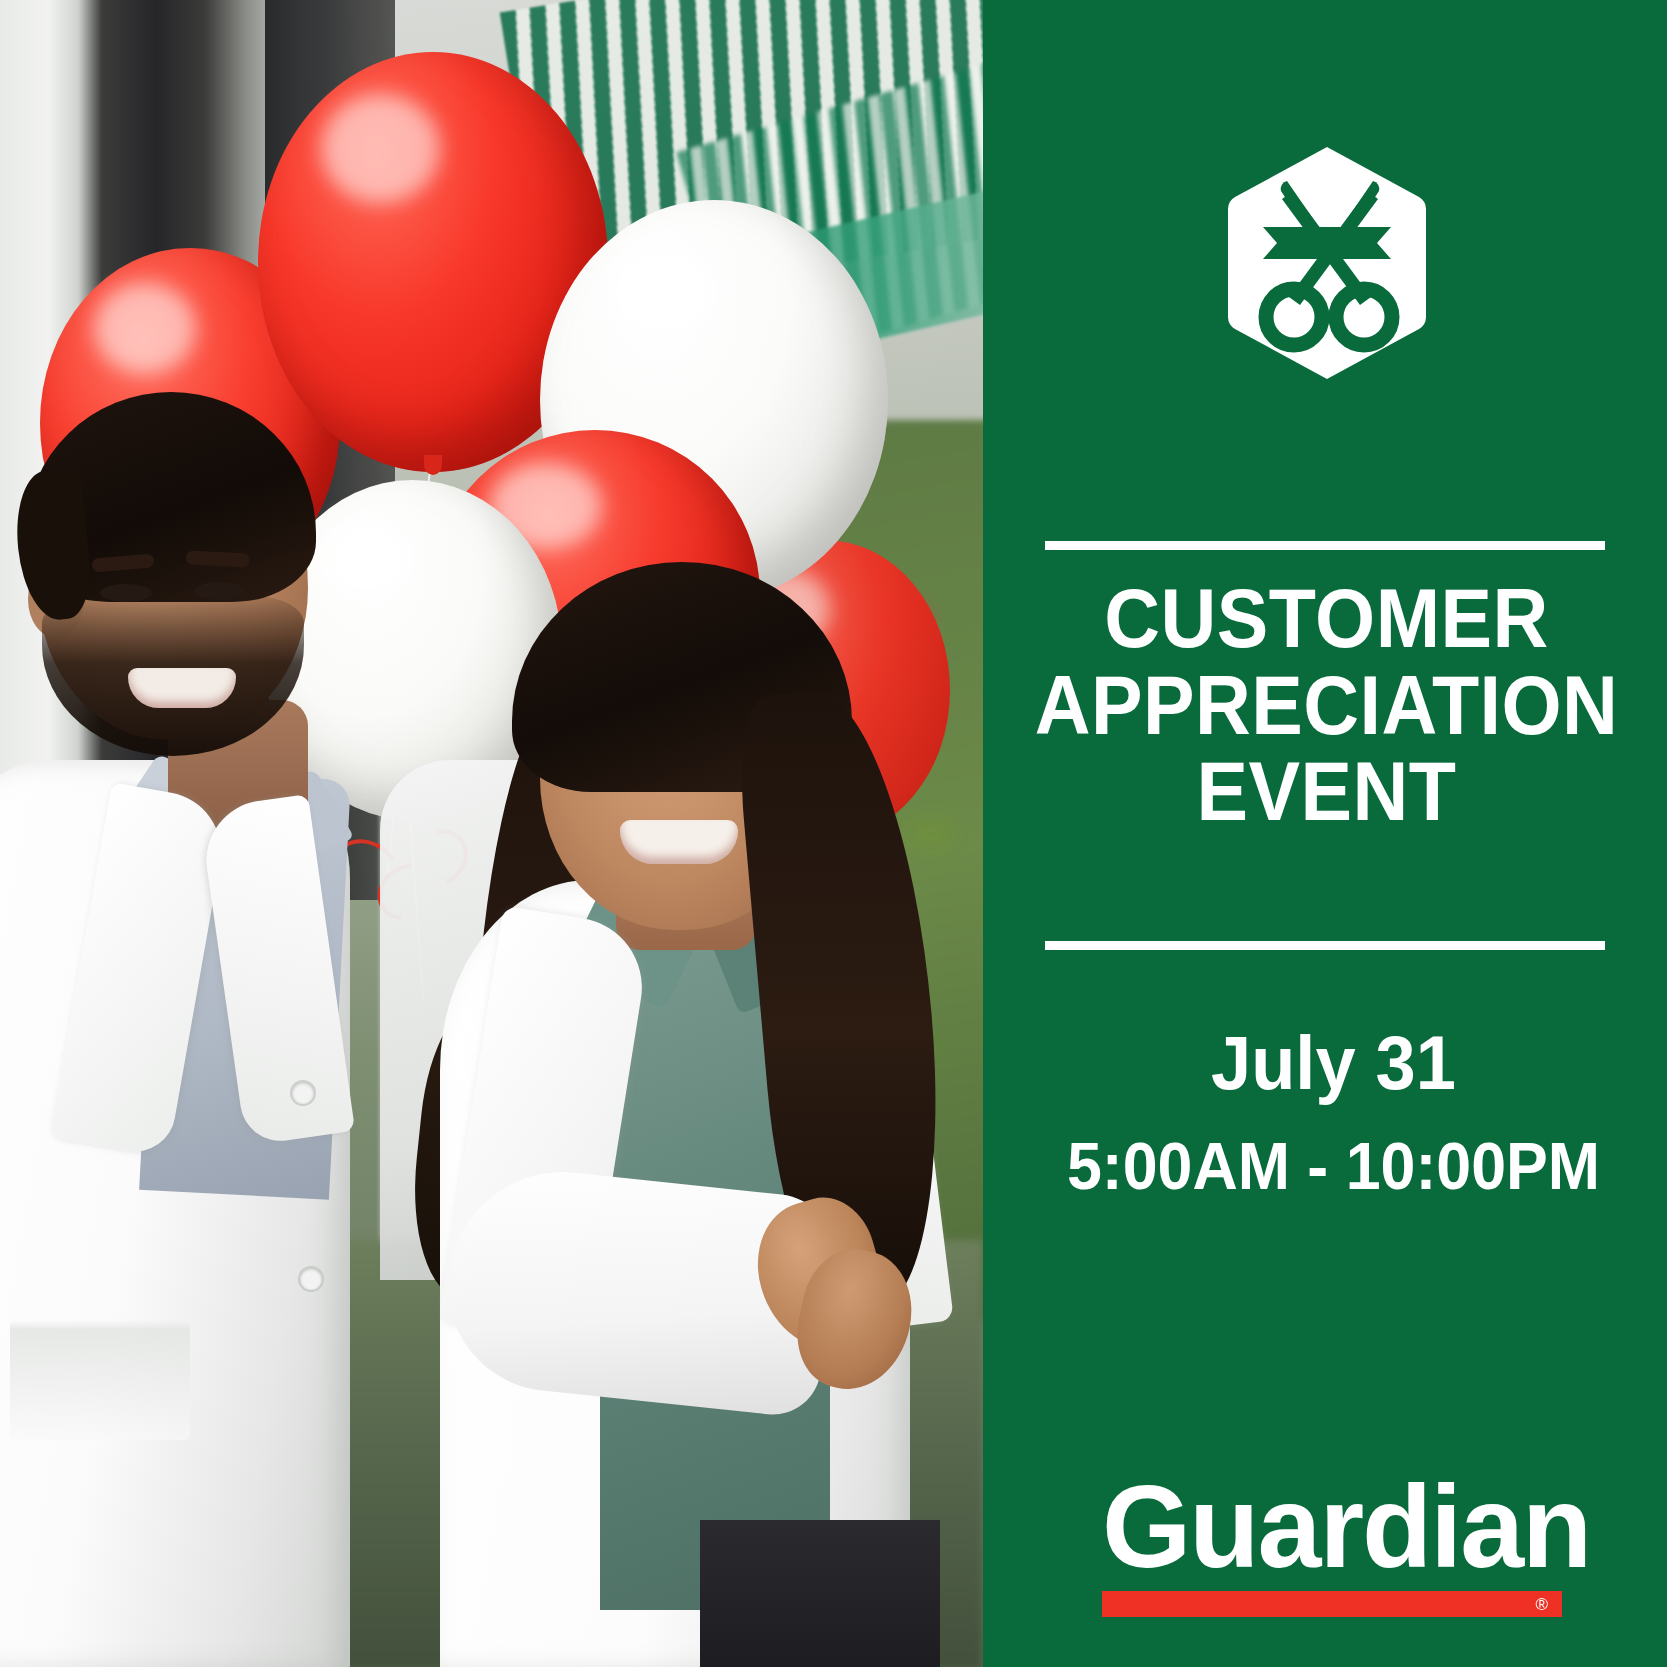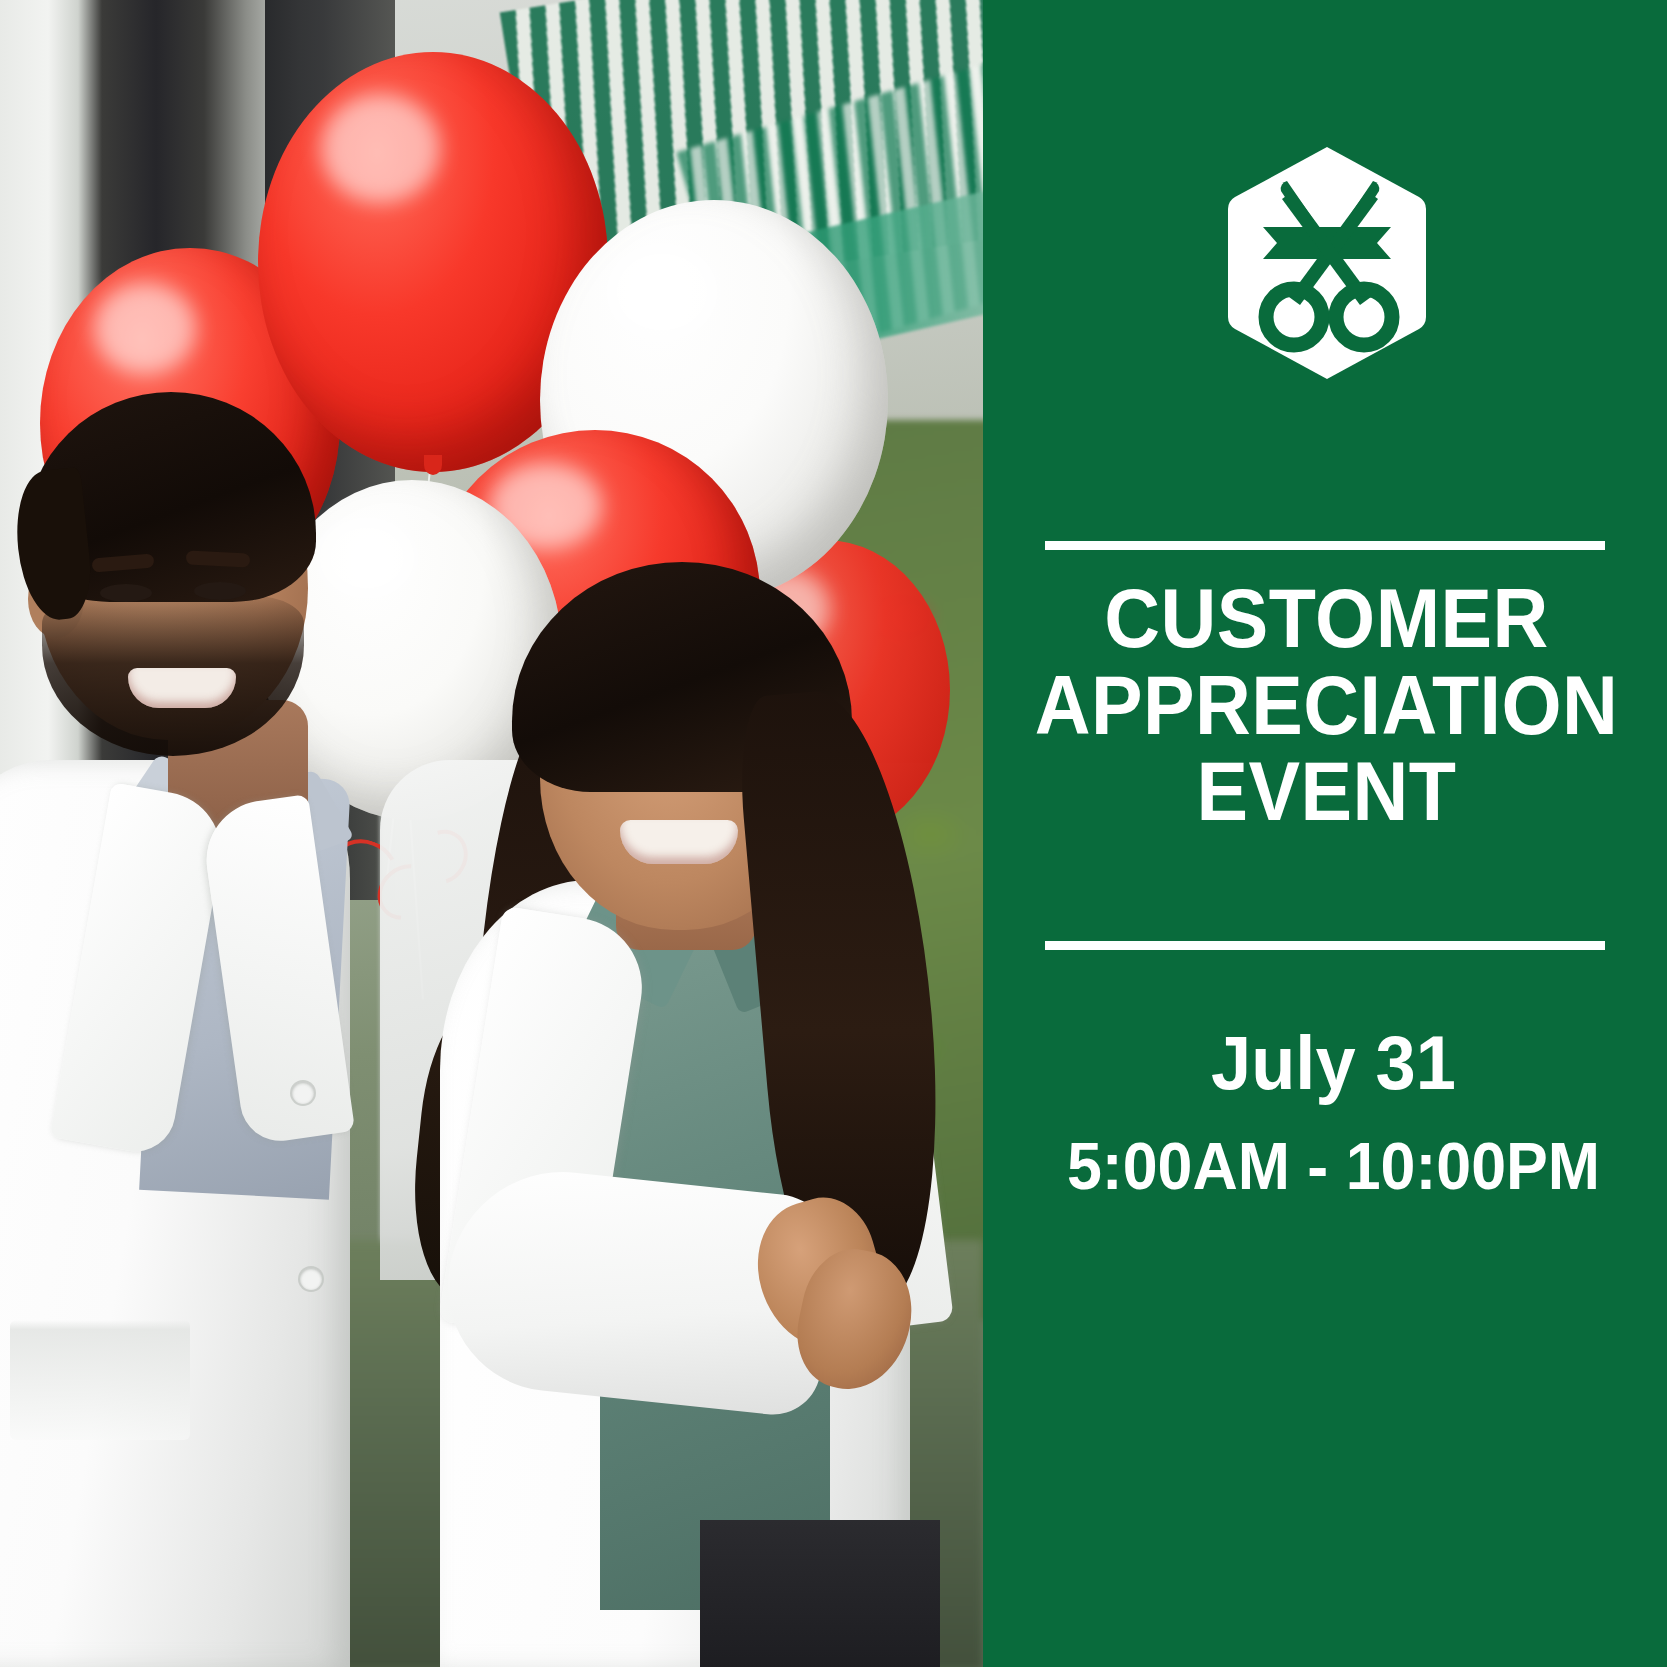--- a/index.html
+++ b/index.html
@@ -553,15 +553,21 @@
       <span>EVENT</span>
     </div>
 
     <div class="rule rule-bottom"></div>
 
     <div class="datetime">
       <div class="date-line">July 31</div>
       <div class="time-line">5:00AM - 10:00PM</div>
     </div>
 
+    <div class="logo">
+      <div class="logo-word">Guardian</div>
+      <div class="logo-bar">
+        <span class="logo-reg">®</span>
+      </div>
+    </div>
 
   </div>
 </div>
 
 </body></html>

